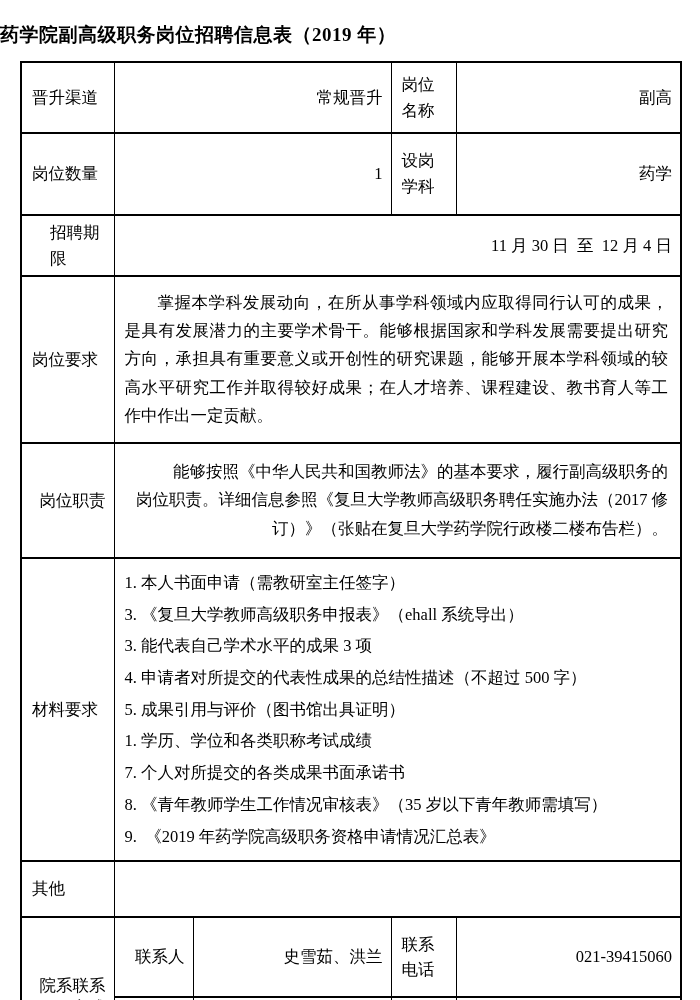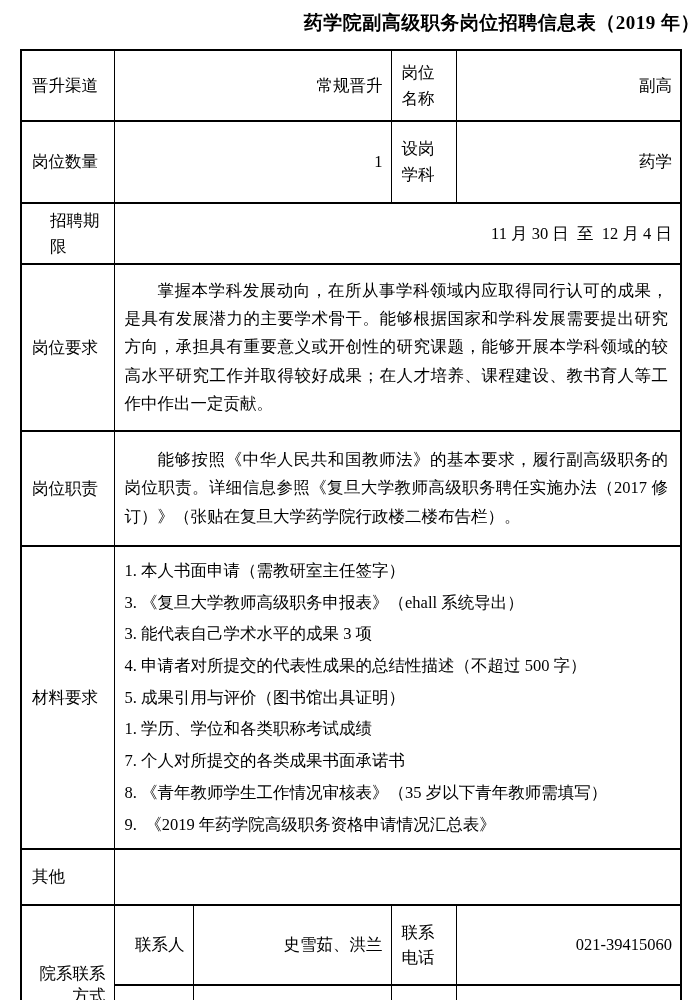--- a/index.html
+++ b/index.html
@@ -11,24 +11,24 @@
     font-family: "Liberation Serif", "DejaVu Serif", serif;
     color: #000000;
   }
   .page {
     width: 700px;
     height: 1000px;
     background: #ffffff;
     overflow: hidden;
   }
   .page-title {
-    text-align: right;
+    text-align: left;
     font-weight: bold;
     font-size: 19px;
-    padding-top: 10px;
+    padding-top: 22px;
     letter-spacing: 0.5px;
   }
   table.info {
     border-collapse: collapse;
     table-layout: fixed;
     width: 660px;
     margin: 13px 20px 0 20px;
     border: 2px solid #000;
   }
   td {
@@ -66,21 +66,21 @@
   }
   td.list .list-item {
     line-height: 1.92;
     white-space: pre-wrap;
   }
   
   tr.r1  td { height: 61px; }
   tr.r2  td { height: 72px; }
   tr.r3  td { height: 46px; padding-left: 28px; }
   tr.r4  td { height: 153px; margin-top: 48px; }
-  tr.r5  td { height: 101px; }
+  tr.r5  td { height: 101px; text-align: right; }
   tr.r6  td { height: 272px; }
   tr.r7  td { height: 46px; margin-left: 44px; }
   tr.r8  td { height: 70px; }
   tr.r9  td { height: 69px; }
 </style>
 </head>
 <body>
 
 <div class="page">
 

